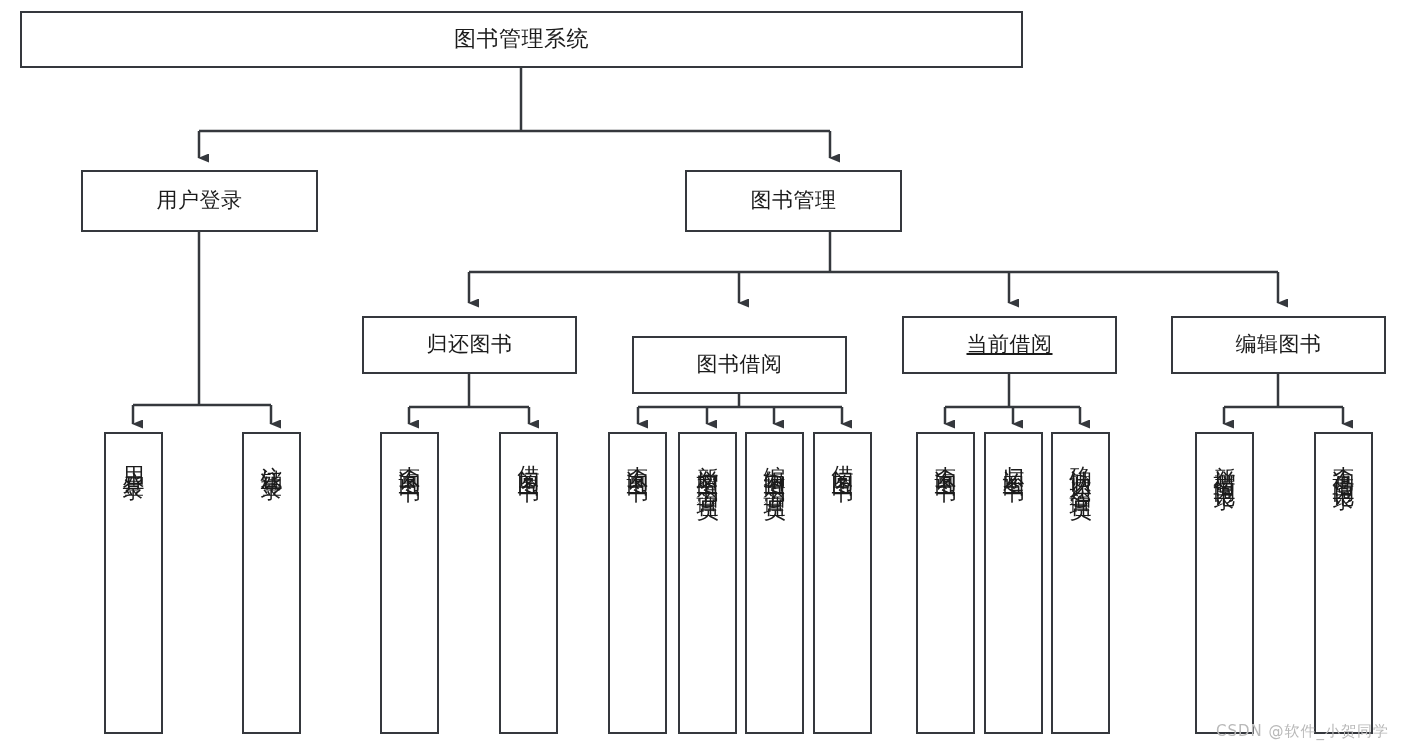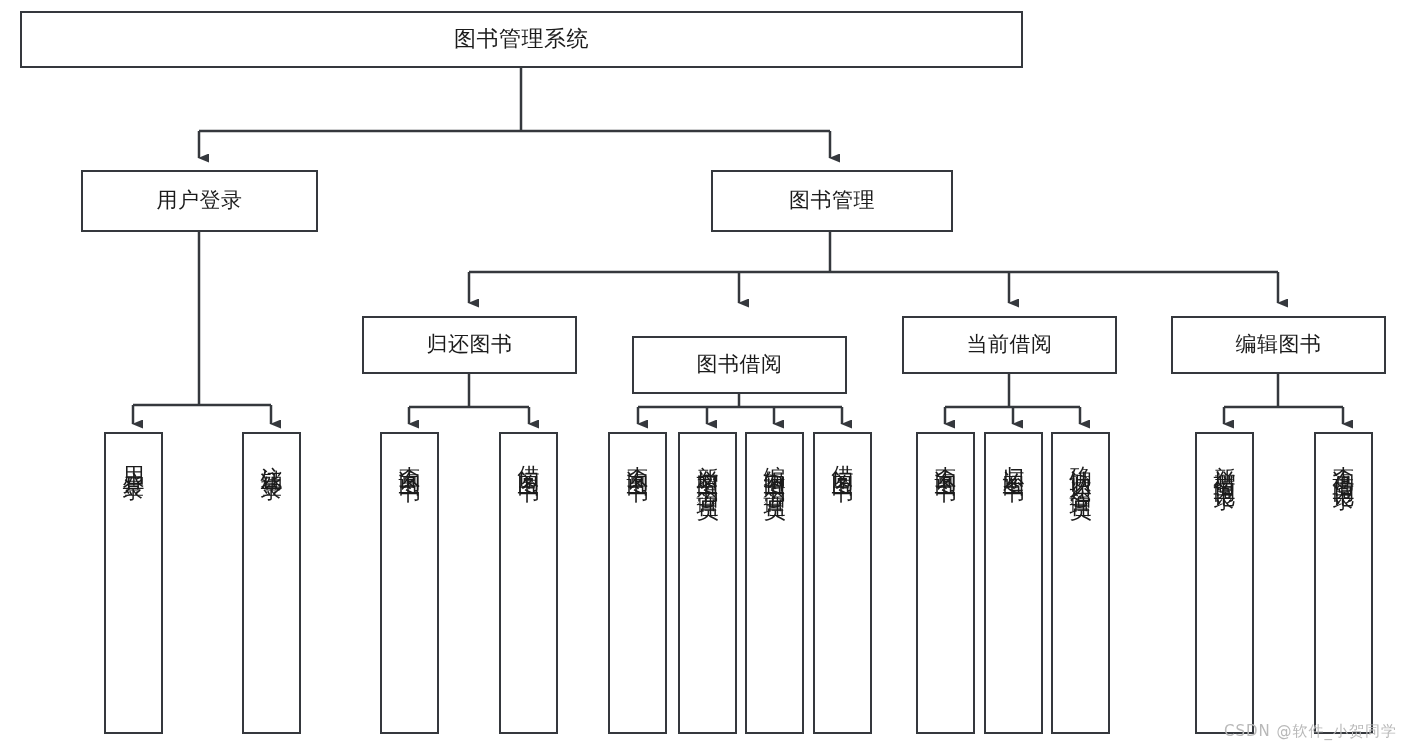--- a/index.html
+++ b/index.html
@@ -58,21 +58,21 @@
   .node.vert .label {
     writing-mode: vertical-rl;
     text-orientation: upright;
     font-size: 22px;
     line-height: 1.1;
     letter-spacing: 5px;
     white-space: nowrap;
   }
   #watermark {
     position: absolute;
-    right: 8px;
+    right: 16px;
     bottom: 6px;
     font-size: 15px;
     color: #b9b9b9;
     letter-spacing: 1px;
     white-space: nowrap;
     user-select: none;
   }
 </style>
 </head>
 <body>
@@ -130,31 +130,31 @@
     </g>
   </svg>
 
   <div class="node horiz root" style="left:20px; top:11px; width:1003px; height:57px;">
     <span class="label">图书管理系统</span>
   </div>
 
   <div class="node horiz" style="left:81px; top:170px; width:237px; height:62px;">
     <span class="label">用户登录</span>
   </div>
-  <div class="node horiz" style="left:711px; top:170px; width:242px; height:62px;">
+  <div class="node horiz" style="left:685px; top:170px; width:217px; height:62px;">
     <span class="label">图书管理</span>
   </div>
 
   <div class="node horiz" style="left:362px; top:316px; width:215px; height:58px;">
     <span class="label">归还图书</span>
   </div>
   <div class="node horiz" style="left:632px; top:316px; width:215px; height:58px;margin-top:20px;">
     <span class="label">图书借阅</span>
   </div>
-  <div class="node horiz" style="left:902px; top:316px; width:215px; height:58px;">
+  <div class="node horiz" style="left:902px; top:316px; width:215px; height:58px;text-decoration:underline;">
     <span class="label">当前借阅</span>
   </div>
   <div class="node horiz" style="left:1171px; top:316px; width:215px; height:58px;">
     <span class="label">编辑图书</span>
   </div>
 
   <div class="node vert" style="left:104px; top:432px; width:59px; height:302px;">
     <span class="label">用户登录</span>
   </div>
   <div class="node vert" style="left:242px; top:432px; width:59px; height:302px;">

